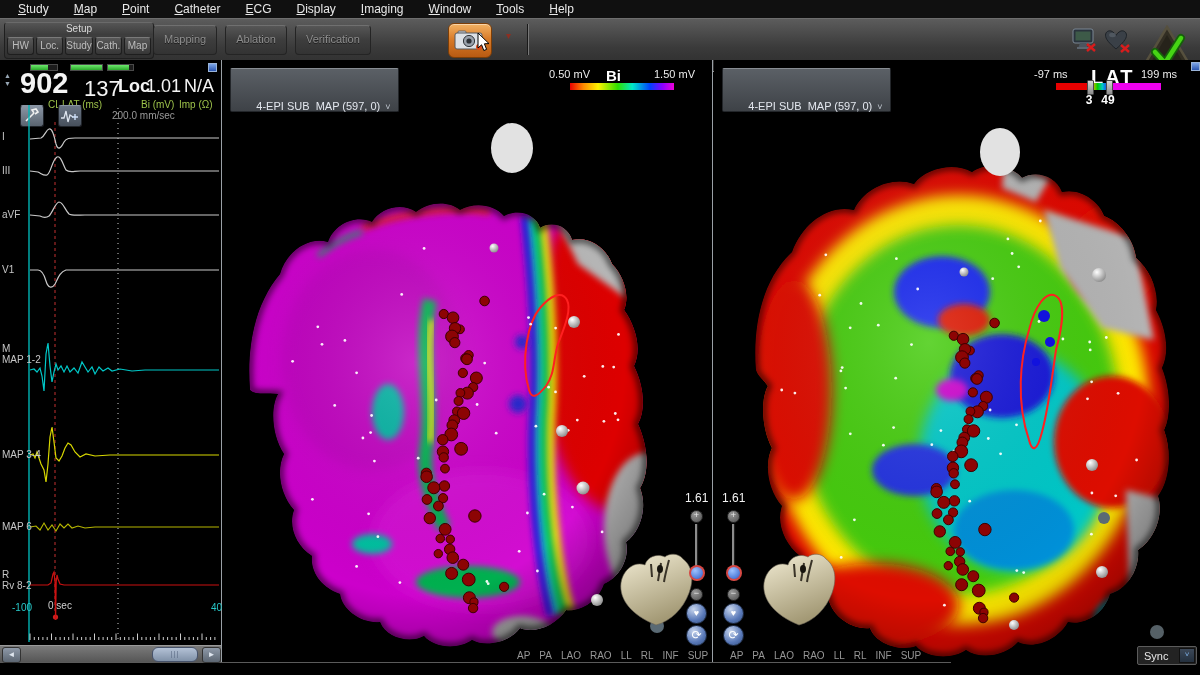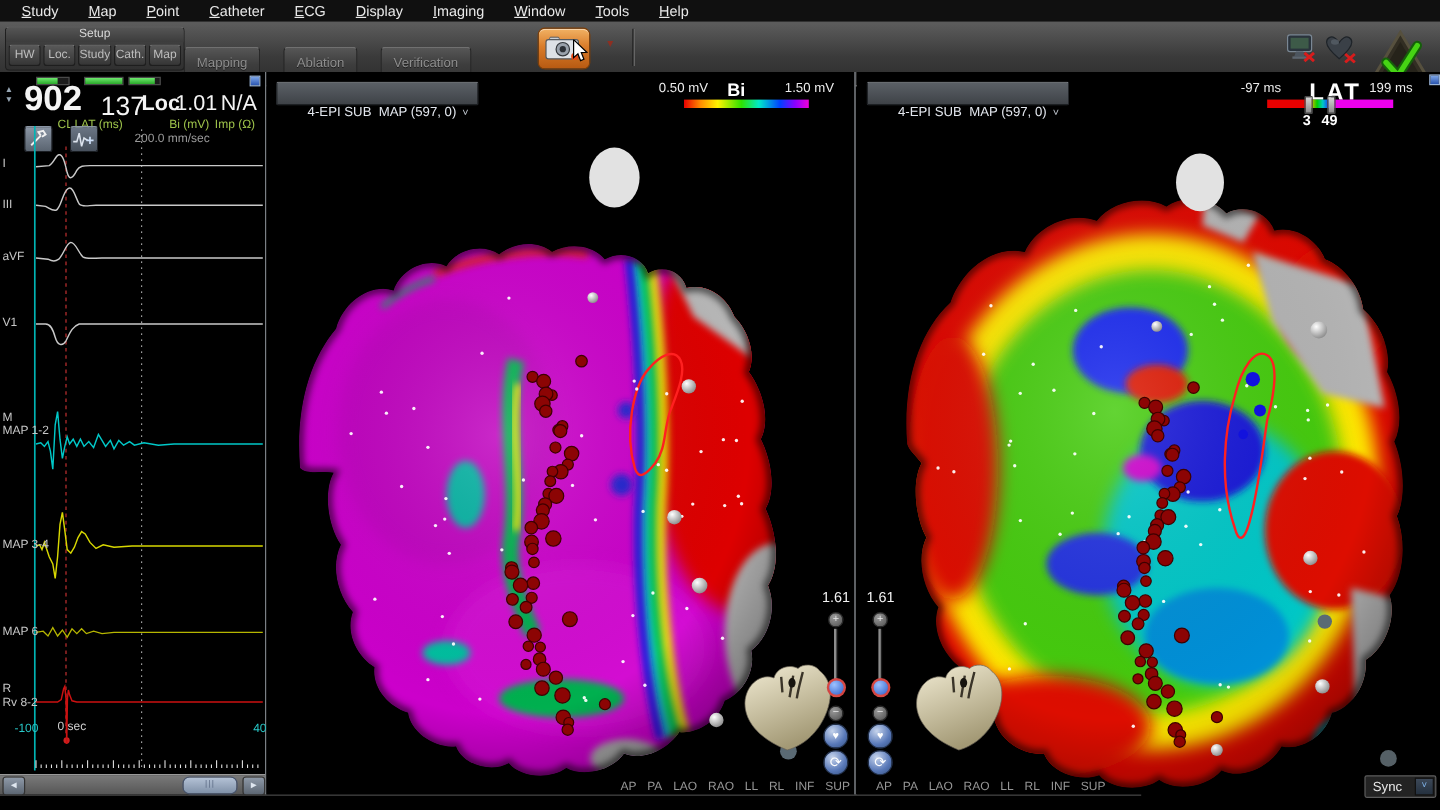--- a/index.html
+++ b/index.html
@@ -7,21 +7,21 @@
   
   .menubar{position:absolute;left:0;top:0;width:1200px;height:18px;background:#101010;display:flex;align-items:center;padding-left:18px;box-sizing:border-box}
   .menu-item{color:#e8e8e8;font-size:12px;margin-right:25px;cursor:default;white-space:nowrap}
   .menu-item u{text-decoration:underline}
   
   .toolbar{position:absolute;left:0;top:18px;width:1200px;height:54px;background:linear-gradient(#5c5c5c,#3a3a3a 55%,#2c2c2c);border-top:1px solid #6e6e6e;border-bottom:1px solid #909090;box-sizing:border-box}
   .setup-group{position:absolute;left:4px;top:3px;width:148px;height:35px;background:linear-gradient(#464646,#303030);border:1px solid #1f1f1f;border-top-color:#6a6a6a;border-radius:4px}
   .setup-title{color:#d8d8d8;font-size:10px;text-align:center;height:12px;line-height:12px;background:linear-gradient(#555,#3c3c3c);border-radius:3px 3px 0 0}
   .setup-btns{display:flex;gap:2px;padding:2px 2px 0 2px}
   .sbtn{flex:1;height:16px;line-height:15px;text-align:center;font-size:10px;color:#bdbdbd;background:linear-gradient(#585858,#363636);border:1px solid #1e1e1e;border-top-color:#7a7a7a;border-radius:3px;cursor:default}
-  .modes{position:absolute;left:153px;top:20px;display:flex;gap:19px}
+  .modes{position:absolute;left:153px;top:6px;display:flex;gap:8px}
   .mode{height:28px;line-height:27px;padding:0 10px;font-size:11px;color:#8d8d8d;text-shadow:0 1px 0 #1c1c1c;background:linear-gradient(#565656,#3d3d3d 50%,#333);border:1px solid #242424;border-top-color:#707070;border-radius:4px}
   .cam-btn{position:absolute;left:448px;top:4px;width:42px;height:33px;border-radius:6px;background:linear-gradient(#f2b264,#d97c2a 45%,#b85a12);border:1px solid #7c3e08;box-shadow:inset 0 1px 0 rgba(255,255,255,.45)}
   .cam-caret{position:absolute;left:506px;top:11px;color:#8d2f22;font-size:10px}
   .tb-sep{position:absolute;left:527px;top:5px;width:1px;height:31px;background:#191919;border-right:1px solid #777}
   .cursor{position:absolute;left:477px;top:14px;z-index:50}
   
   .main{position:absolute;left:0;top:60px;width:951px;height:602px;border-bottom:1px solid #5a5a5a;box-sizing:content-box}
   .ecg{position:absolute;left:0;top:0;width:221px;height:602px;background:#000;border-right:1px solid #9aa0a6}
   .mapL{position:absolute;left:222px;top:0;width:491px;height:602px;background:#000;border-right:1px solid #9aa0a6;box-sizing:border-box}
   .mapR{position:absolute;left:714px;top:0;width:486px;height:602px;background:#000}
@@ -34,21 +34,21 @@
   .bluesq{position:absolute;width:7px;height:7px;background:linear-gradient(#7da6e8,#2a55b0);border:1px solid #9ab4d8}
   .etool{position:absolute;width:22px;height:20px;background:linear-gradient(#6a7584,#47505c);border:1px solid #20242a;border-top-color:#8a95a4;border-radius:3px}
   .speed{position:absolute;left:112px;top:50px;color:#9a9a9a;font-size:10px}
   .lead{position:absolute;left:2px;color:#c6c6c6;font-size:10px;line-height:11px;white-space:pre}
   .tlab{position:absolute;font-size:10px}
   
   .scroll{position:absolute;left:0;top:585px;width:221px;height:17px;background:linear-gradient(#7a7a7a,#565656);border-top:1px solid #999;box-sizing:border-box}
   .sarrow{position:absolute;top:1px;width:17px;height:14px;background:linear-gradient(#8e99a8,#5c6672);border:1px solid #333;border-radius:3px;color:#dfe6ef;font-size:8px;line-height:13px;text-align:center}
   .sthumb{position:absolute;left:152px;top:1px;width:44px;height:13px;background:linear-gradient(#b4c2d6,#8091a8);border:1px solid #46526a;border-radius:6px;color:#5a6a84;font-size:7px;line-height:12px;text-align:center;letter-spacing:1px}
   
-  .map-title{position:absolute;left:8px;top:8px;height:18px;padding:0 7px;background:linear-gradient(#5b6066,#3e4247);border:1px solid #23262a;border-top-color:#878c92;border-radius:2px;color:#e3e7ee;font-size:11px;line-height:17px;white-space:pre}
+  .map-title{position:absolute;left:8px;top:8px;height:18px;padding:12px 7px;background:linear-gradient(#5b6066,#3e4247);border:1px solid #23262a;border-top-color:#878c92;border-radius:2px;color:#e3e7ee;font-size:11px;line-height:17px;white-space:pre}
   .map-title .crt{color:#c3c9d2;font-size:9px;margin-left:5px}
   .scale-txt{position:absolute;color:#ececec;font-size:11px;white-space:nowrap}
   .scale-name{position:absolute;color:#fff;font-weight:bold;font-size:15px}
   .bibar{position:absolute;left:348px;top:23px;width:104px;height:7px;background:linear-gradient(to right,#e80000,#ff8a00 13%,#fff200 27%,#2ee000 46%,#00e8c8 60%,#0040ff 77%,#8a00ff 89%,#ee00d8 100%)}
   .latbar{position:absolute;left:342px;top:23px;width:105px;height:7px;background:#111}
   .latseg{position:absolute;top:0;height:7px}
   .lathandle{position:absolute;top:-3px;width:5px;height:13px;background:linear-gradient(#d6d6d6,#8a8a8a);border:1px solid #4a4a4a;border-radius:1px}
   .latnum{position:absolute;top:33px;color:#fff;font-size:12px;font-weight:bold;text-align:center;width:16px}
   .orient{position:absolute;top:590px;display:flex;gap:9px}
   .orient span{color:#969696;font-size:10px}

